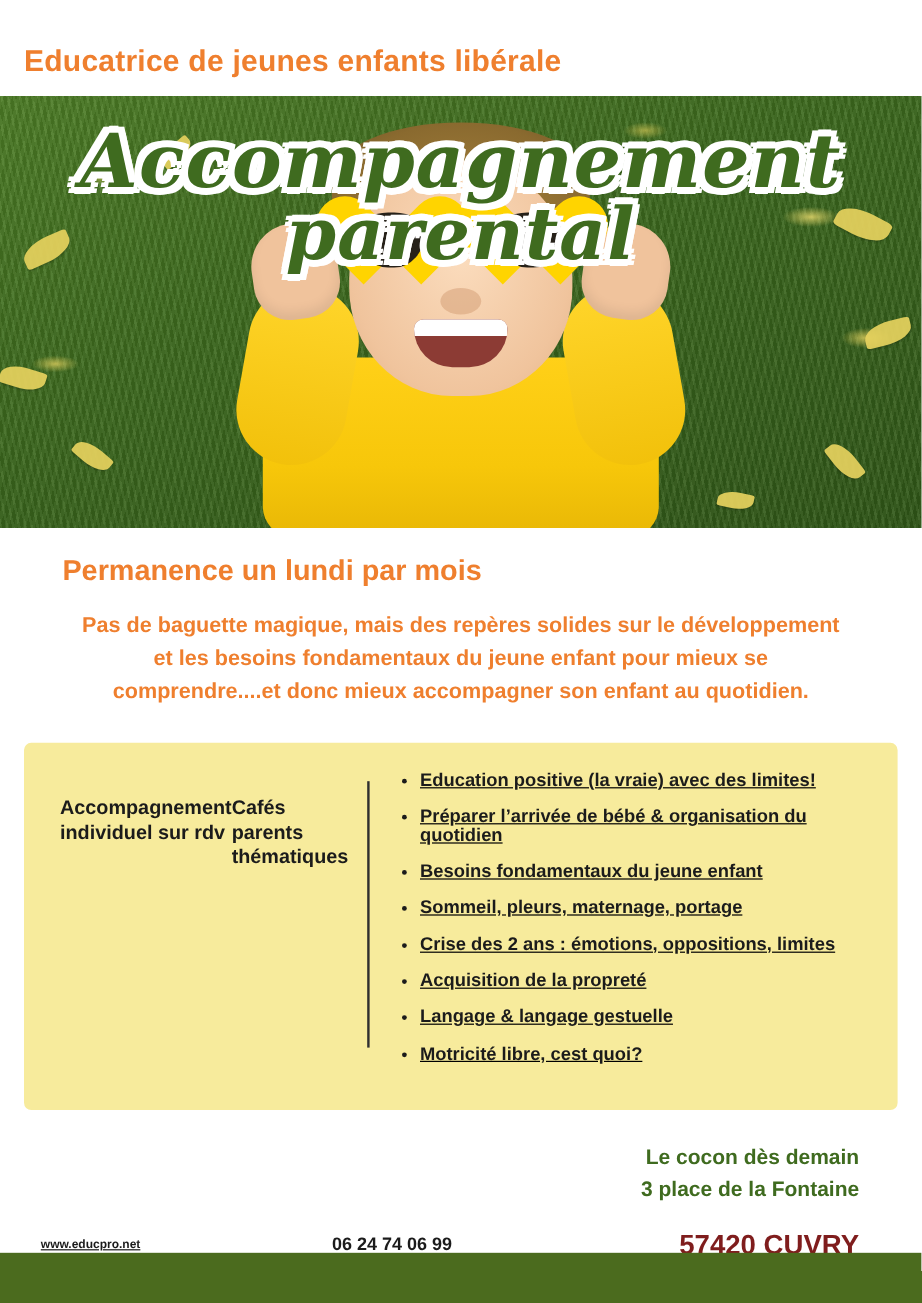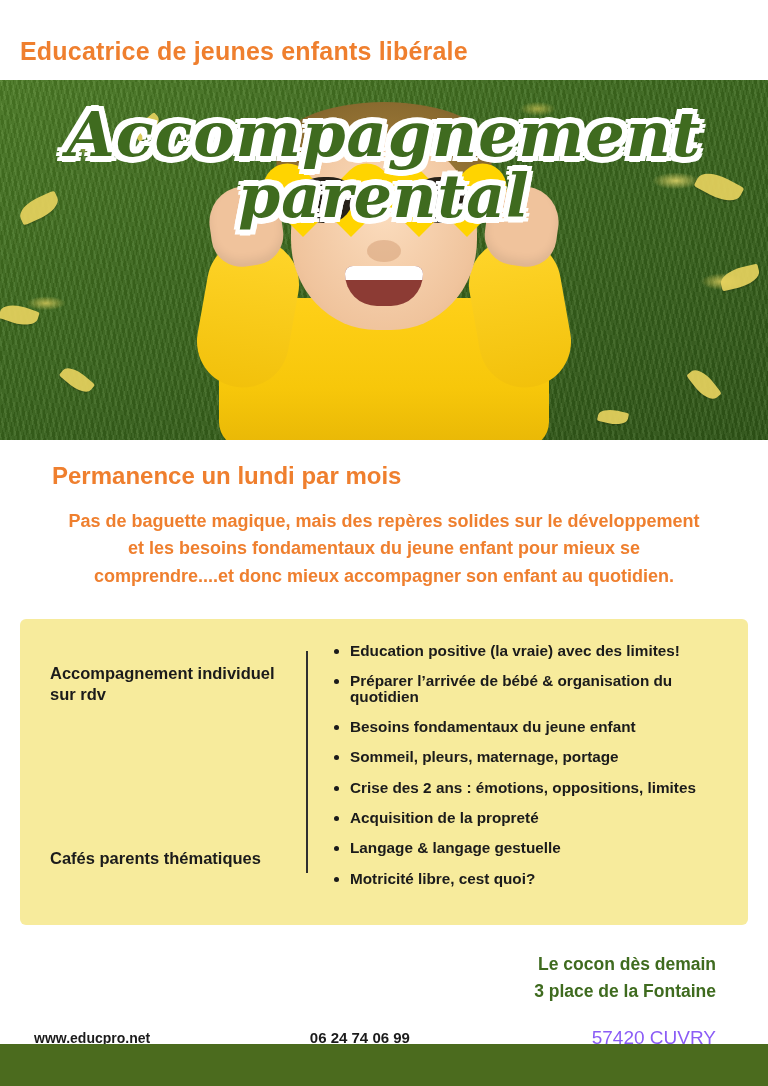--- a/index.html
+++ b/index.html
@@ -240,40 +240,41 @@
     background: #f7eb9c;
     border-radius: 6px;
     display: flex;
     padding: 22px 18px 24px 18px;
     min-height: 242px;
     box-sizing: border-box;
   }
   .panel-left {
     width: 268px;
     display: flex;
-    flex-direction: column;
+    flex-direction: row;
     justify-content: space-between;
     padding: 22px 10px 32px 12px;
     box-sizing: border-box;
   }
   .panel-left .item {
     color: #1b1b1b;
     font-size: 16.5px;
     font-weight: bold;
     line-height: 1.25;
   }
   .panel-divider {
     width: 2px;
     background: #2f2f2f;
     margin: 10px 20px 28px 0;
     flex: 0 0 2px;
   }
   .panel-right {
     flex: 1;
     padding-top: 2px;
+    text-decoration: underline;
   }
   .panel-right ul {
     margin: 0;
     padding: 0 0 0 22px;
     list-style: disc;
   }
   .panel-right li {
     color: #1b1b1b;
     font-size: 15.3px;
     font-weight: bold;
@@ -291,40 +292,40 @@
     line-height: 1.55;
   }
   .contact-row {
     display: flex;
     align-items: center;
     padding: 10px 52px 0 34px;
     gap: 34px;
   }
   .contact-row .site {
     color: #1b1b1b;
-    font-size: 14px;
+    font-size: 10px;
     font-weight: bold;
     text-decoration: underline;
   }
   .contact-row .name {
     color: #1b1b1b;
     font-size: 15px;
     font-weight: bold;
     margin-top: 28px;
   }
   .contact-row .phone {
     color: #1b1b1b;
     font-size: 15px;
     font-weight: bold;
   }
   .contact-row .city {
     margin-left: auto;
-    color: #8b5cf6;
-    font-size: 19px;
-    font-weight: normal;
+    color: #7f1d1d;
+    font-size: 23px;
+    font-weight: bold;
   }
   .footer-bar {
     position: absolute;
     left: 0;
     bottom: 0;
     width: 768px;
     height: 42px;
     background: #4b6b1e;
   }
 </style>

